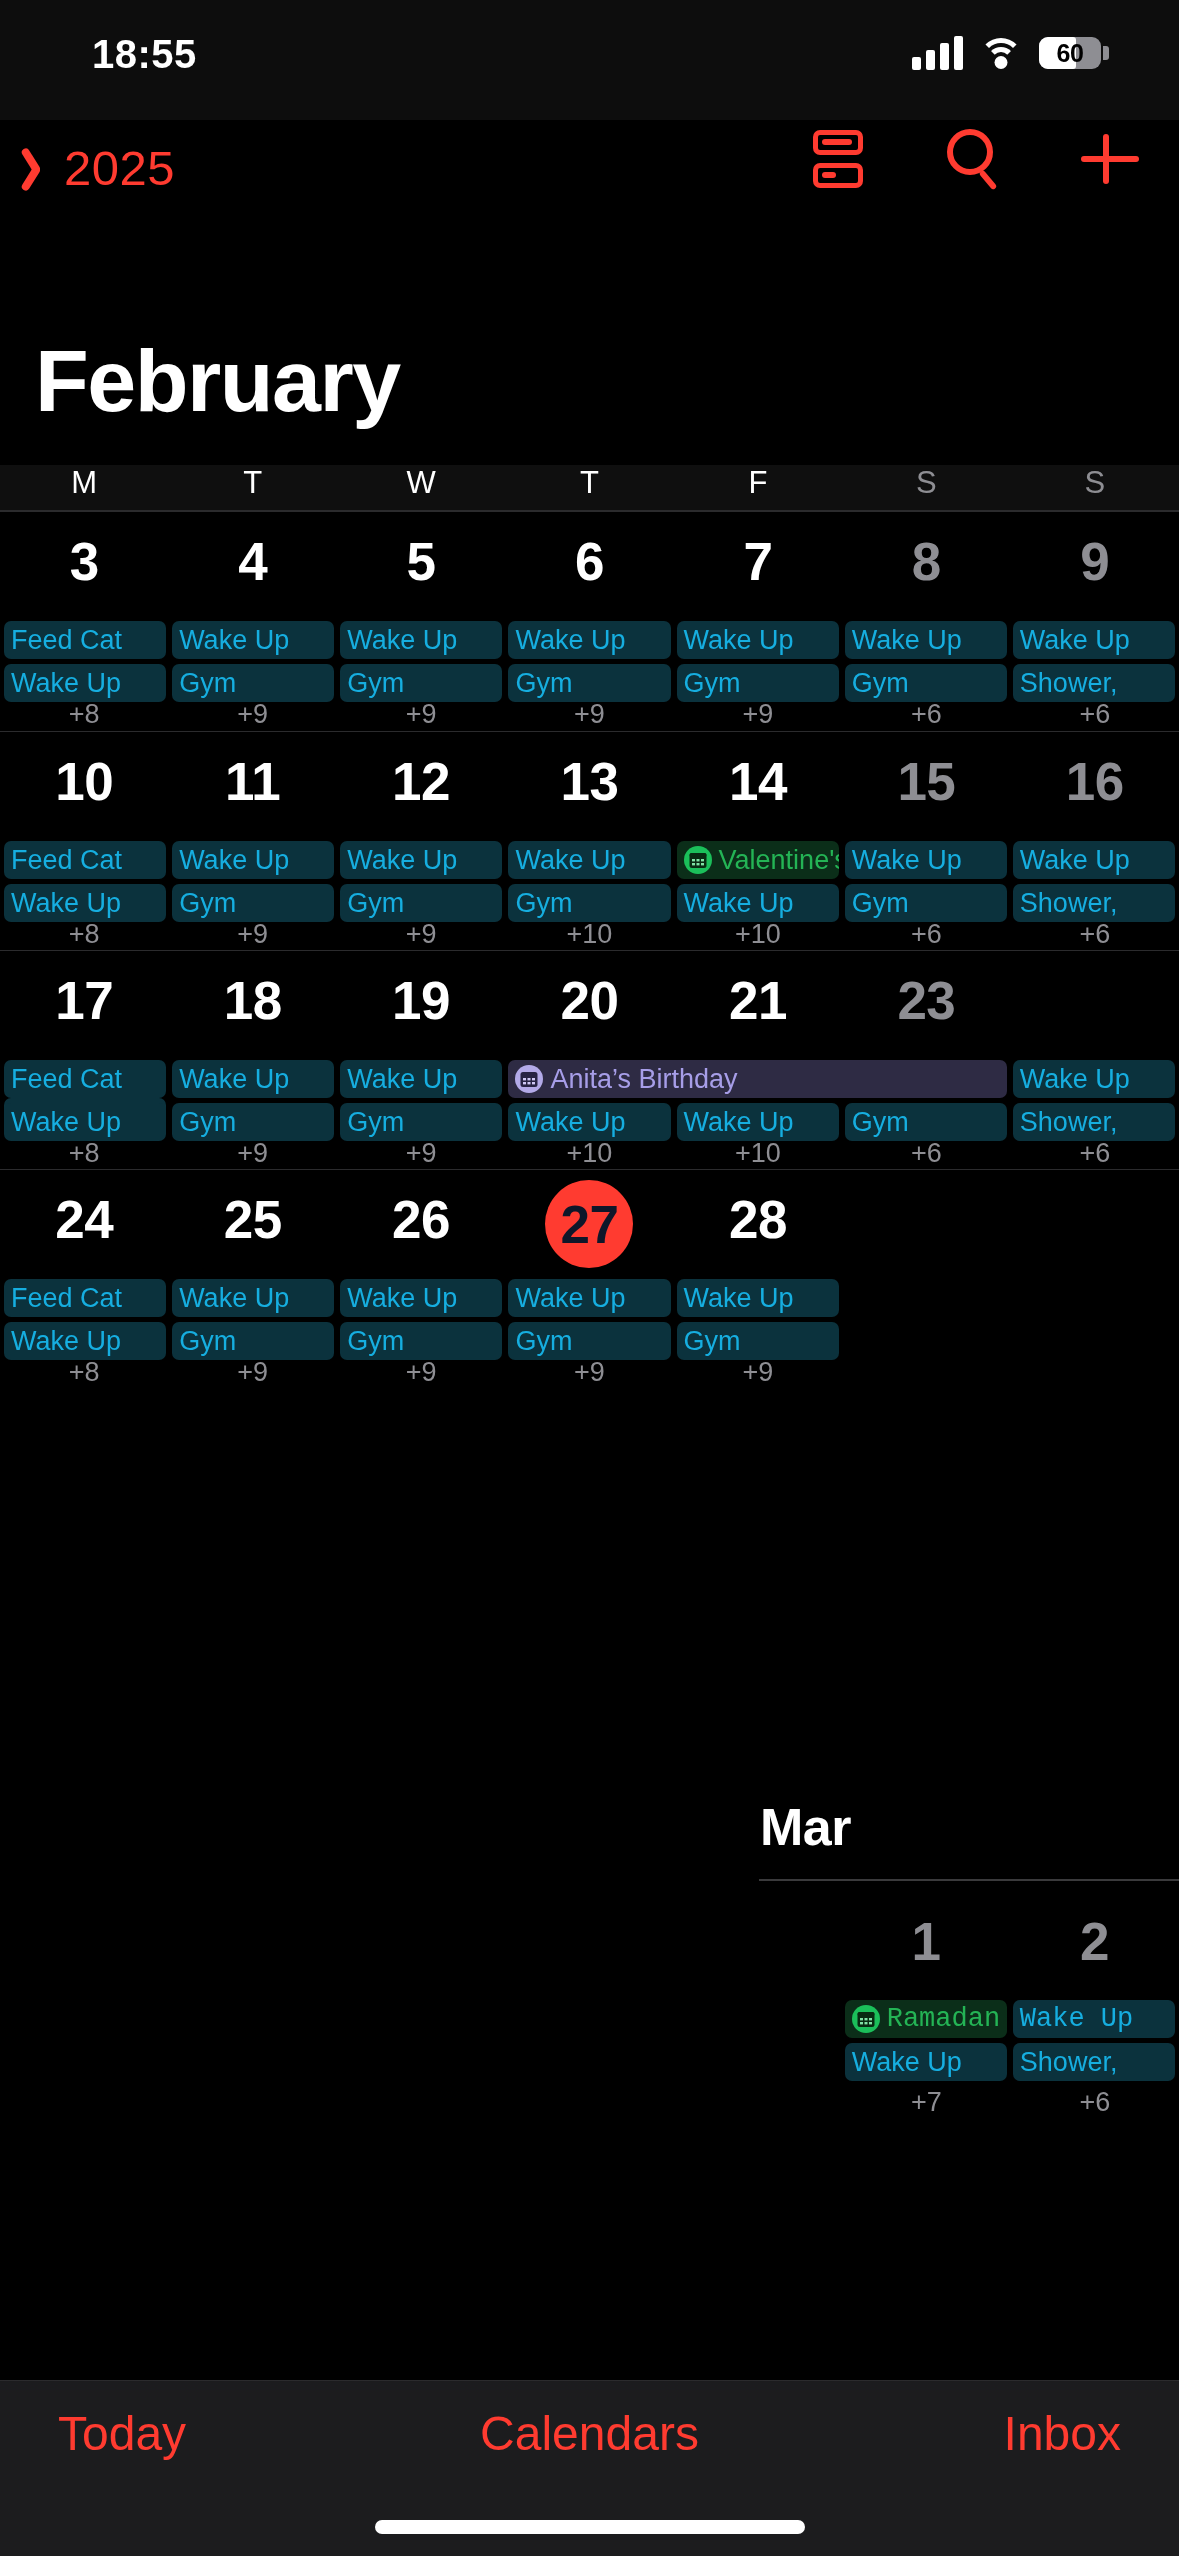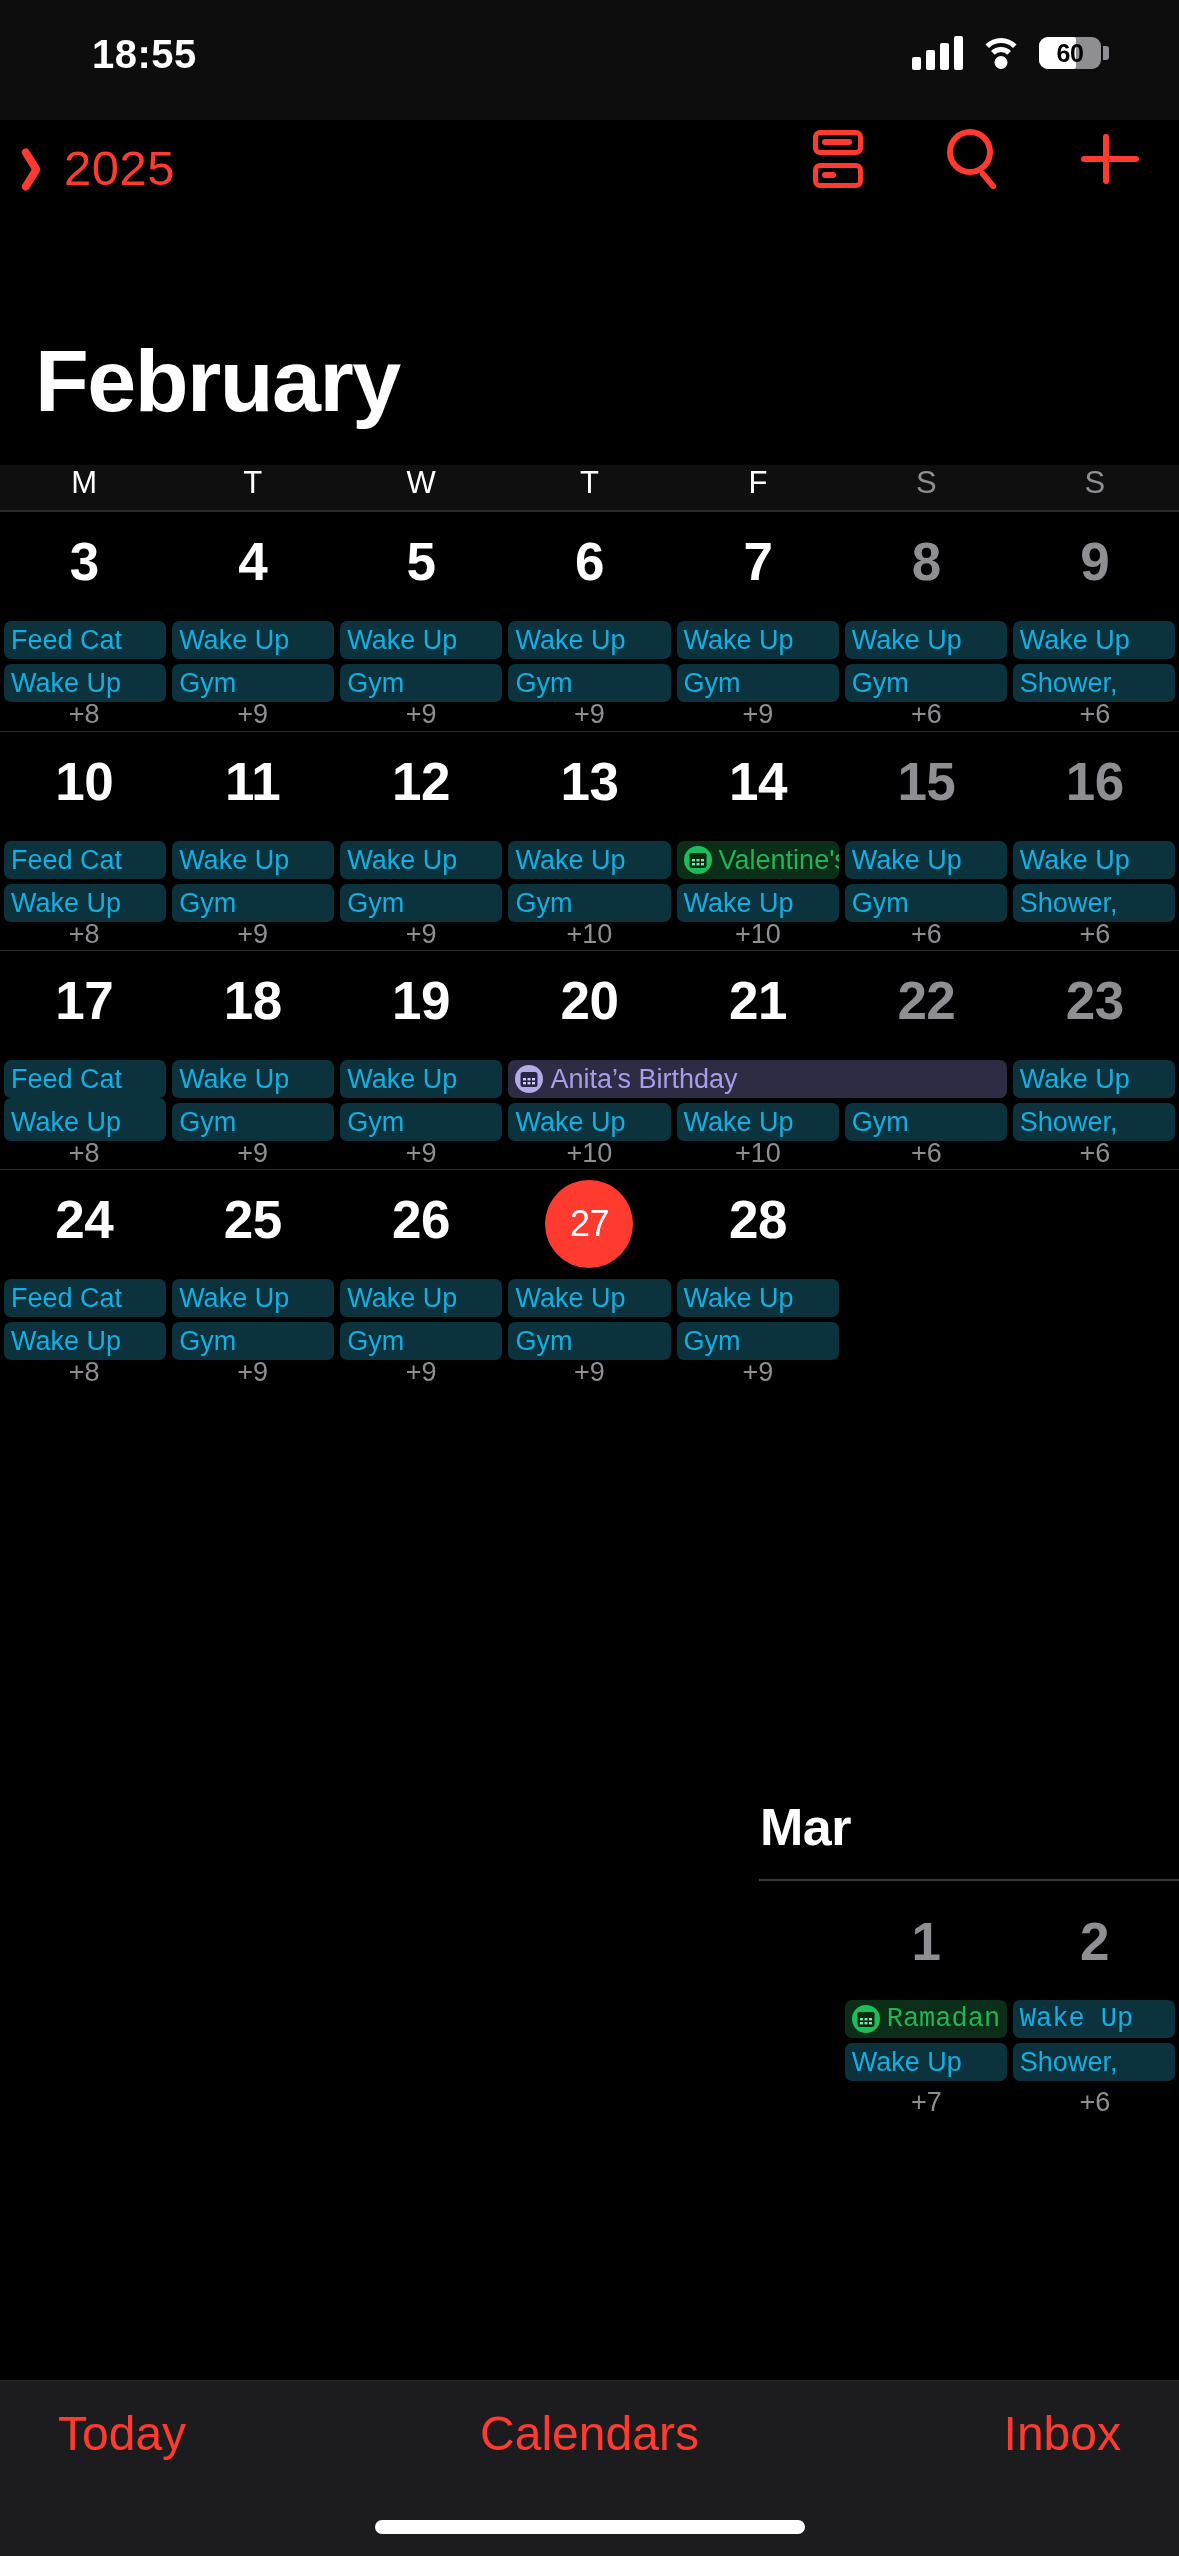--- a/index.html
+++ b/index.html
@@ -89,22 +89,22 @@
 
   
   .weeks{ position:absolute; top:512px; left:0; width:1179px; }
   .week{ position:relative; width:1179px; height:219px; border-top:1.5px solid #2b2b2d; }
   .week:first-child{ border-top:none; }
   .daynums{ position:absolute; top:0; left:0; width:1179px; display:grid; grid-template-columns:repeat(7,1fr); }
   .daynum{ text-align:center; font-size:53px; font-weight:600; color:#fff; line-height:100px; letter-spacing:-0.5px; }
   .daynum.wkd{ color:#8e8e93; }
   .today-pill{
     display:inline-flex; align-items:center; justify-content:center;
-    width:88px; height:88px; border-radius:50%; background:#FF3B30; color:#ffffff;
-    font-size:36px; font-weight:400; line-height:1; vertical-align:middle;
+    width:88px; height:88px; border-radius:50%; background:#FF3B30; color:#0f172a;
+    font-size:53px; font-weight:700; line-height:1; vertical-align:middle;
   }
 
   .evrow{ position:absolute; left:0; width:1179px; display:grid; grid-template-columns:repeat(7,1fr); column-gap:6px; padding:9px 4px; }
   .evrow.r1{ top:100px; }
   .evrow.r2{ top:143px; }
   .ev{
     height:38px; border-radius:7px; display:flex; align-items:center;
     padding:0 7px; font-size:27px; font-weight:500; line-height:38px;
     white-space:nowrap; overflow:hidden;
   }
@@ -367,21 +367,20 @@
           <div>+6</div>
         </div>
       </div>
       <div class="week">
         <div class="daynums">
           <div class="daynum">17</div>
           <div class="daynum">18</div>
           <div class="daynum">19</div>
           <div class="daynum">20</div>
           <div class="daynum">21</div>
-          <div class="daynum wkd">22</div>
           <div class="daynum wkd">23</div>
         </div>
         <div class="evrow r1">
           <div class="ev blue">
             <span>Feed Cat</span>
           </div>
           <div class="ev blue">
             <span>Wake Up</span>
           </div>
           <div class="ev blue">

